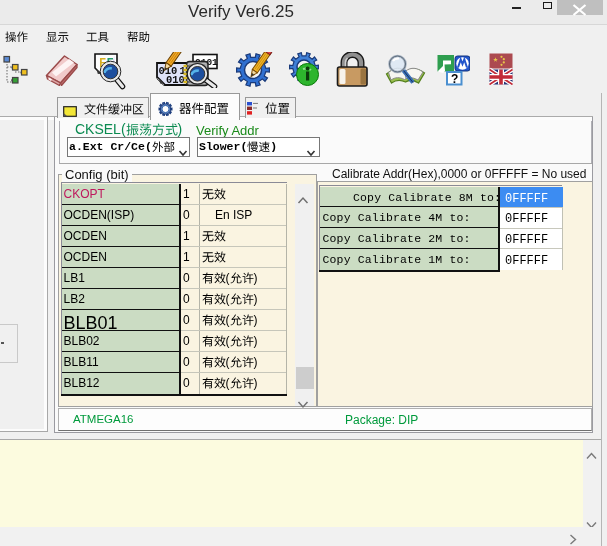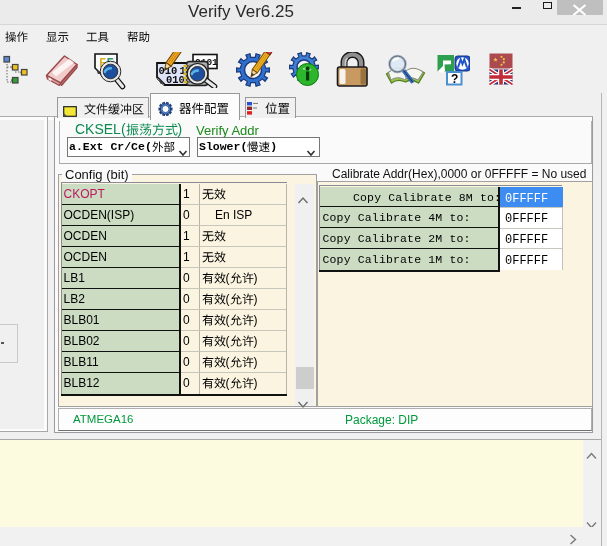--- a/index.html
+++ b/index.html
@@ -317,21 +317,21 @@
 <div class="a" style="left:183px;top:292px;font-size:12px;color:#000;">0</div>
 <div class="a" style="left:201.5px;top:292px;font-size:12px;color:#000;white-space:nowrap;"><svg style="width:24px;height:12px;vertical-align:top;position:relative;top:1px" viewBox="0 0 2000 1000" fill="#000">
       <use href="#g27" x="0"></use>
       <use href="#g26" x="1000"></use>
     </svg><span>(</span><svg style="width:24px;height:12px;vertical-align:top;position:relative;top:1px" viewBox="0 0 2000 1000" fill="#000">
       <use href="#g28" x="0"></use>
       <use href="#g29" x="1000"></use>
     </svg><span>)</span></div>
 <div class="a" style="left:62px;top:308.5px;width:116.5px;height:0px;border-top:1.8px solid #111;"></div>
 <div class="a" style="left:180.5px;top:309px;width:105.5px;height:0px;border-top:1px solid #c6c6ba;"></div>
-<div class="a" style="left:63.5px;top:313px;font-size:12px;color:#000;">BLB01</div>
+<div class="a" style="left:63.5px;top:313px;font-size:18px;color:#000;">BLB01</div>
 <div class="a" style="left:183px;top:313px;font-size:12px;color:#000;">0</div>
 <div class="a" style="left:201.5px;top:313px;font-size:12px;color:#000;white-space:nowrap;"><svg style="width:24px;height:12px;vertical-align:top;position:relative;top:1px" viewBox="0 0 2000 1000" fill="#000">
       <use href="#g27" x="0"></use>
       <use href="#g26" x="1000"></use>
     </svg><span>(</span><svg style="width:24px;height:12px;vertical-align:top;position:relative;top:1px" viewBox="0 0 2000 1000" fill="#000">
       <use href="#g28" x="0"></use>
       <use href="#g29" x="1000"></use>
     </svg><span>)</span></div>
 <div class="a" style="left:62px;top:329.5px;width:116.5px;height:0px;border-top:1.8px solid #111;"></div>
 <div class="a" style="left:180.5px;top:330px;width:105.5px;height:0px;border-top:1px solid #c6c6ba;"></div>

